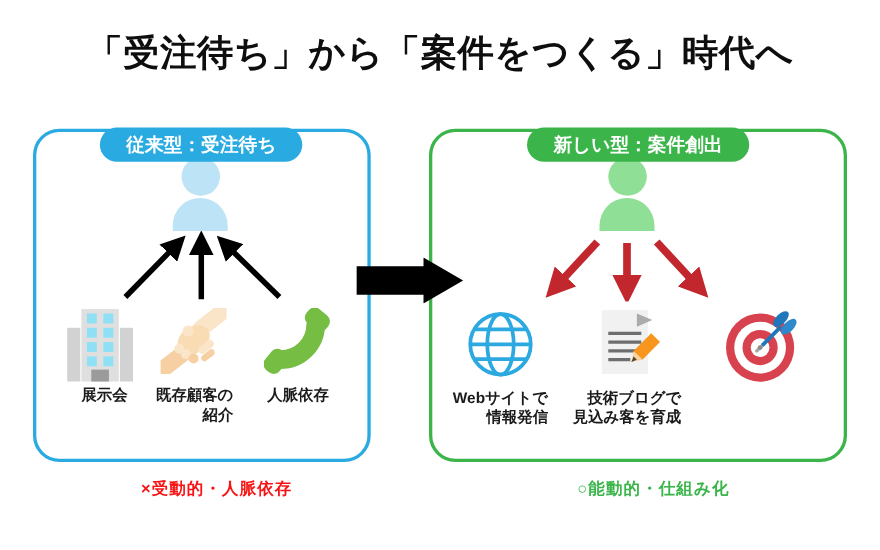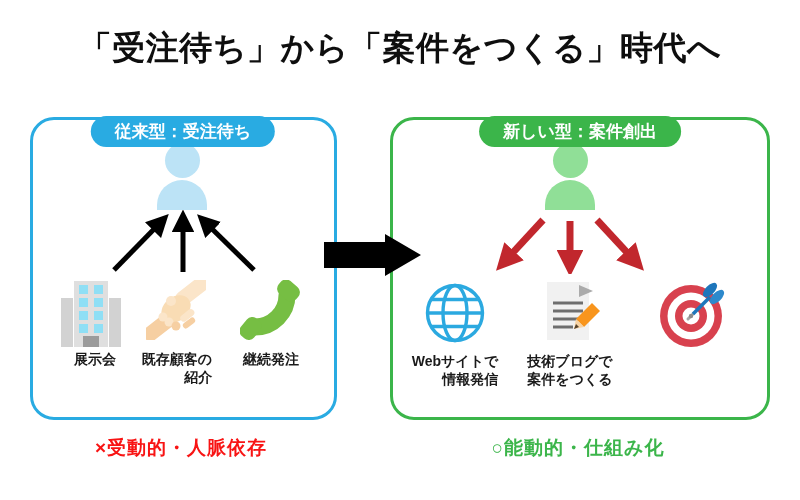--- a/index.html
+++ b/index.html
@@ -33,21 +33,21 @@
   #right-person{left:545px;top:143px;}
   #right-person .head,#right-person .torso{background:#90DF97;}
   
   .item-label{
     transform:translateX(-50%);text-align:right;white-space:pre-line;
     font-size:14px;font-weight:700;color:#1a1a1a;line-height:1.32;
   }
   
   .caption{
     top:435px;transform:translateX(-50%);white-space:nowrap;
-    font-size:19px;font-weight:800;letter-spacing:1px;
+    font-size:15px;font-weight:800;letter-spacing:1px;margin-left:16px;
   }
   #left-caption{left:181px;color:#F81414;}
   #right-caption{left:578px;color:#3BB54A;}
   svg{display:block;}
 </style>
 </head>
 <body>
 
 <div id="stage">
 
@@ -103,21 +103,21 @@
 
   <svg class="abs" style="left:240px;top:280px;" width="62" height="62" viewBox="0 0 62 62">
     <path d="M47 15 A 32 32 0 0 1 15 47" fill="none" stroke="#76BE43" stroke-width="17" stroke-linecap="round"></path>
     <rect x="37" y="2" width="23" height="17" rx="7" fill="#76BE43" transform="rotate(40 48.5 10.5)"></rect>
     <rect x="2" y="37" width="17" height="23" rx="7" fill="#76BE43" transform="rotate(40 10.5 48.5)"></rect>
   </svg>
 
   <div class="abs item-label" style="left:95px;top:350px;">展示会</div>
   <div class="abs item-label" style="left:177px;top:350px;">既存顧客の
 紹介</div>
-  <div class="abs item-label" style="left:271px;top:350px;">継続発注</div>
+  <div class="abs item-label" style="left:271px;top:350px;">人脈依存</div>
 
   <div id="left-caption" class="abs caption">×受動的・人脈依存</div>
 
   <svg class="abs" style="left:324px;top:234px;z-index:4;" width="97" height="42" viewBox="0 0 97 42">
     <polygon points="0,8 61,8 61,0 97,21 61,42 61,34 0,34" fill="#000"></polygon>
   </svg>
 
   <div id="right-panel" class="abs panel"></div>
   <div id="right-pill" class="abs pill">新しい型：案件創出</div>
 
@@ -169,17 +169,17 @@
     <line x1="35" y1="34" x2="30" y2="39" stroke="#A6A6A6" stroke-width="3" stroke-linecap="round"></line>
     <circle cx="33" cy="36" r="2.2" fill="#8C8C8C"></circle>
     <line x1="35" y1="34" x2="52" y2="17" stroke="#1E76BB" stroke-width="3.5"></line>
     <ellipse cx="52" cy="10" rx="9" ry="4.5" fill="#1E76BB" transform="rotate(-45 52 10)"></ellipse>
     <ellipse cx="59" cy="17" rx="9" ry="4.5" fill="#2D89CC" transform="rotate(-45 59 17)"></ellipse>
   </svg>
 
   <div class="abs item-label" style="left:455px;top:352px;">Webサイトで
 情報発信</div>
   <div class="abs item-label" style="left:570px;top:352px;">技術ブログで
-案件をつくる</div>
+見込み客を育成</div>
 
   <div id="right-caption" class="abs caption">○能動的・仕組み化</div>
 
 </div>
 
 </body></html>

